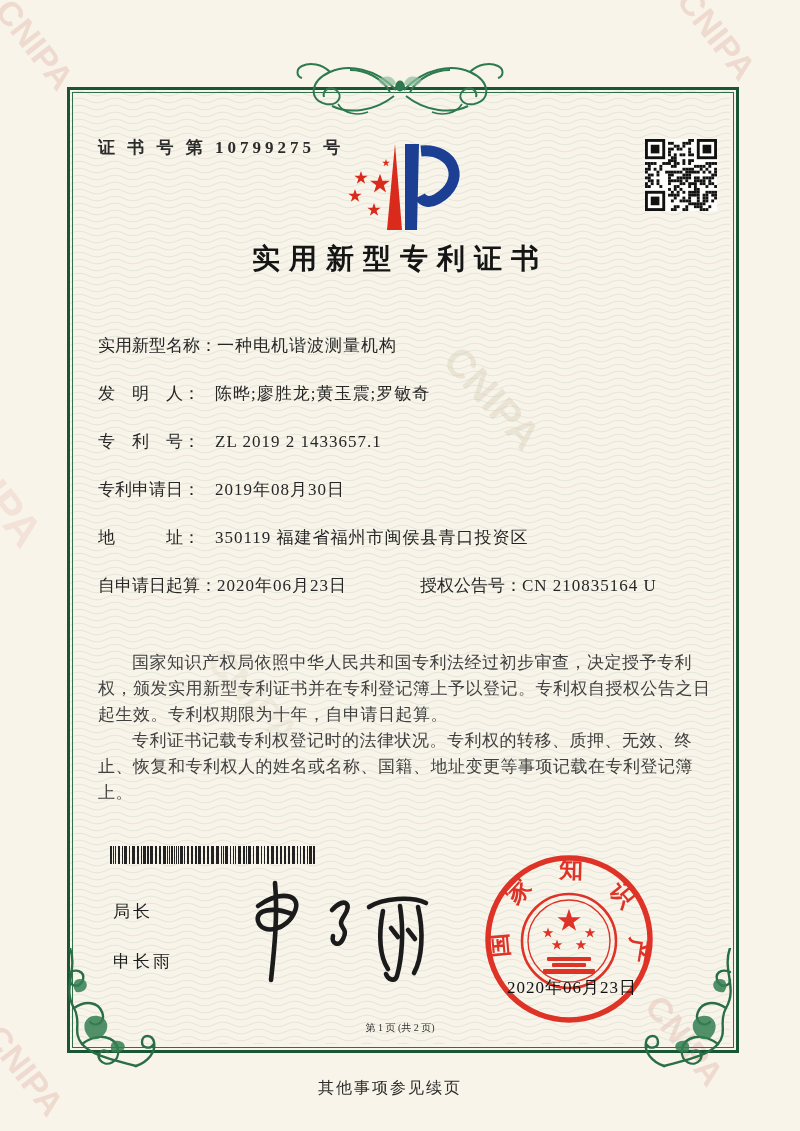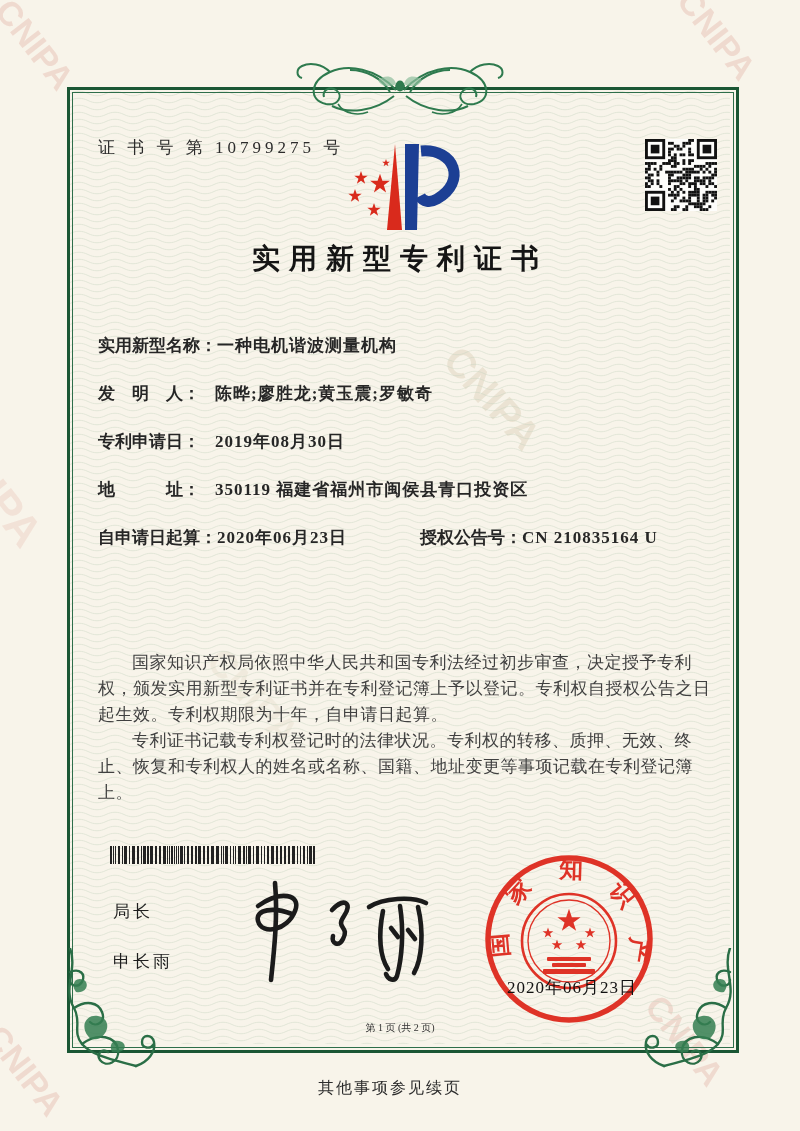--- a/index.html
+++ b/index.html
@@ -16,30 +16,30 @@
   .frame{position:absolute;left:67px;top:87px;width:666px;height:960px;
          border:3px solid #1a5634;}
   .frame::after{content:"";position:absolute;left:2px;top:2px;right:2px;bottom:2px;
          border:1px solid #2e6e4a;}
   .waves{position:absolute;left:70px;top:90px;pointer-events:none;}
 
   .ornament{position:absolute;pointer-events:none;}
 
   
   .cert-no{position:absolute;left:98px;top:136px;font-size:17px;color:#2b2b2b;
-           letter-spacing:4px;}
+           letter-spacing:4px;font-weight:bold;}
   .logo{position:absolute;left:333px;top:138px;}
   .qr{position:absolute;left:645px;top:139px;background:#fdfdfb;}
 
   .title{position:absolute;left:0;top:240px;width:800px;margin:0;text-align:center;
          font-size:28px;font-weight:700;color:#151515;letter-spacing:9px;}
 
   
   .fields{position:absolute;left:98px;top:334px;width:620px;}
-  .row{position:relative;height:48px;font-size:17px;color:#262626;white-space:nowrap;font-weight:bold;}
+  .row{position:relative;height:48px;font-size:17px;color:#262626;white-space:nowrap;}
   .row .label{display:inline-block;min-width:117px;}
   .row .value{letter-spacing:1px;}
   .grant-pair{position:absolute;left:322px;top:0;}
   .grant-pair .label{min-width:0;margin-right:0;}
 
   .paragraphs{position:absolute;left:98px;top:650px;width:614px;font-size:17px;
               line-height:26px;color:#404040;}
   .paragraphs p{margin:0;text-indent:2em;letter-spacing:.5px;}
 
   .barcode{position:absolute;left:110px;top:846px;}
@@ -372,20 +372,23 @@
   <h1 class="title">实用新型专利证书</h1>
 
   <div class="fields">
     <div class="row">
       <span class="label">实用新型名称：</span><span class="value">一种电机谐波测量机构</span>
     </div>
     <div class="row">
       <span class="label">发　明　人：</span><span class="value">陈晔;廖胜龙;黄玉震;罗敏奇</span>
     </div>
     <div class="row">
+      <span class="label">专　利　号：</span><span class="value">ZL 2019 2 1433657.1</span>
+    </div>
+    <div class="row">
       <span class="label">专利申请日：</span><span class="value">2019年08月30日</span>
     </div>
     <div class="row">
       <span class="label">地　　　址：</span><span class="value">350119 福建省福州市闽侯县青口投资区</span>
     </div>
     <div class="row">
       <span class="label">自申请日起算：</span><span class="value">2020年06月23日</span>
       <span class="grant-pair">
         <span class="label">授权公告号：</span><span class="value">CN 210835164 U</span>
       </span>

